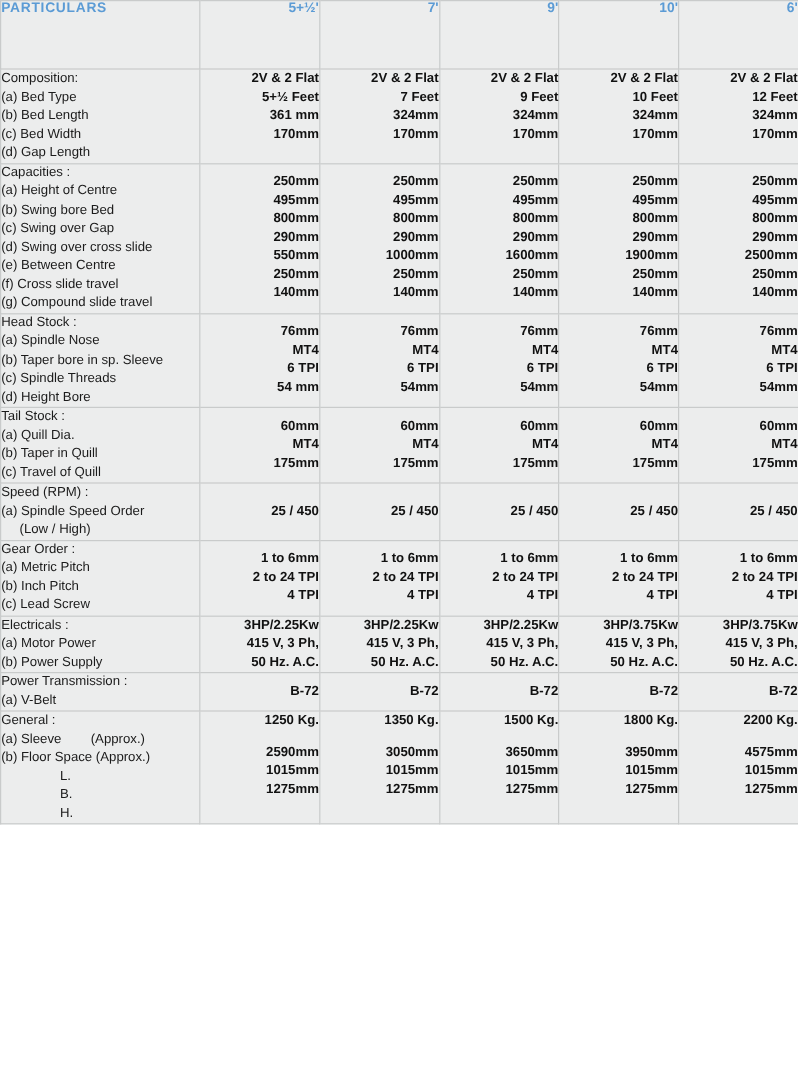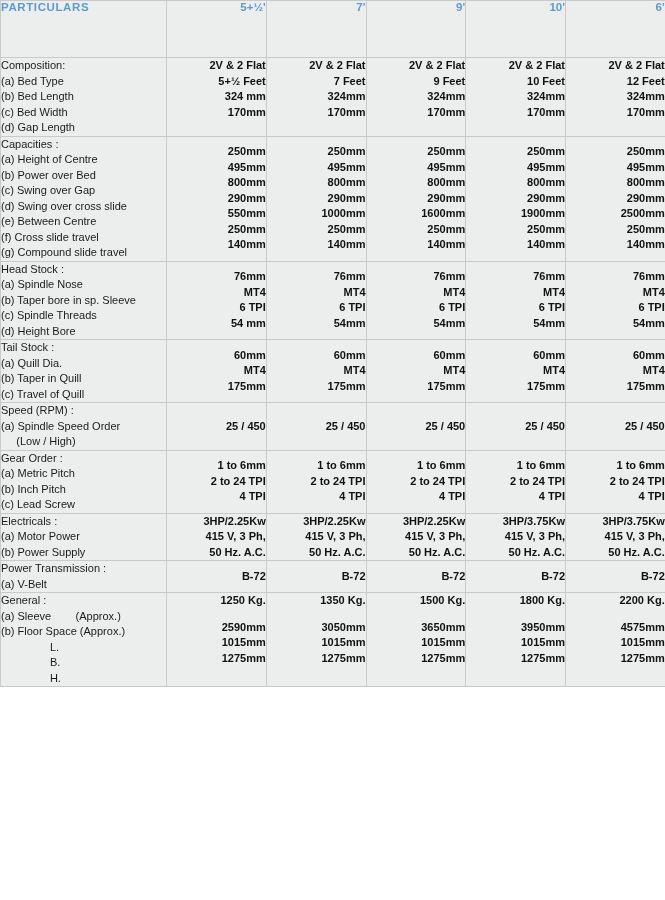--- a/index.html
+++ b/index.html
@@ -108,21 +108,21 @@
             <div class="line">Composition:</div>
             <div class="line">(a) Bed Type</div>
             <div class="line">(b) Bed Length</div>
             <div class="line">(c) Bed Width</div>
             <div class="line">(d) Gap Length</div>
           </td>
           <td class="valcell">
             <div>
               <div class="vline">2V &amp; 2 Flat</div>
               <div class="vline">5+½ Feet</div>
-              <div class="vline">324 mm</div>
+              <div class="vline">361 mm</div>
               <div class="vline">170mm</div>
             </div>
           </td>
           <td class="valcell">
             <div>
               <div class="vline">2V &amp; 2 Flat</div>
               <div class="vline">7 Feet</div>
               <div class="vline">324mm</div>
               <div class="vline">170mm</div>
             </div>
@@ -149,21 +149,21 @@
               <div class="vline">12 Feet</div>
               <div class="vline">324mm</div>
               <div class="vline">170mm</div>
             </div>
           </td>
         </tr>
         <tr>
           <td class="particulars">
             <div class="line">Capacities :</div>
             <div class="line">(a) Height of Centre</div>
-            <div class="line">(b) Power over Bed</div>
+            <div class="line">(b) Swing bore Bed</div>
             <div class="line">(c) Swing over Gap</div>
             <div class="line">(d) Swing over cross slide</div>
             <div class="line">(e) Between Centre</div>
             <div class="line">(f) Cross slide travel</div>
             <div class="line">(g) Compound slide travel</div>
           </td>
           <td class="valcell mid">
             <div>
               <div class="vline">250mm</div>
               <div class="vline">495mm</div>

